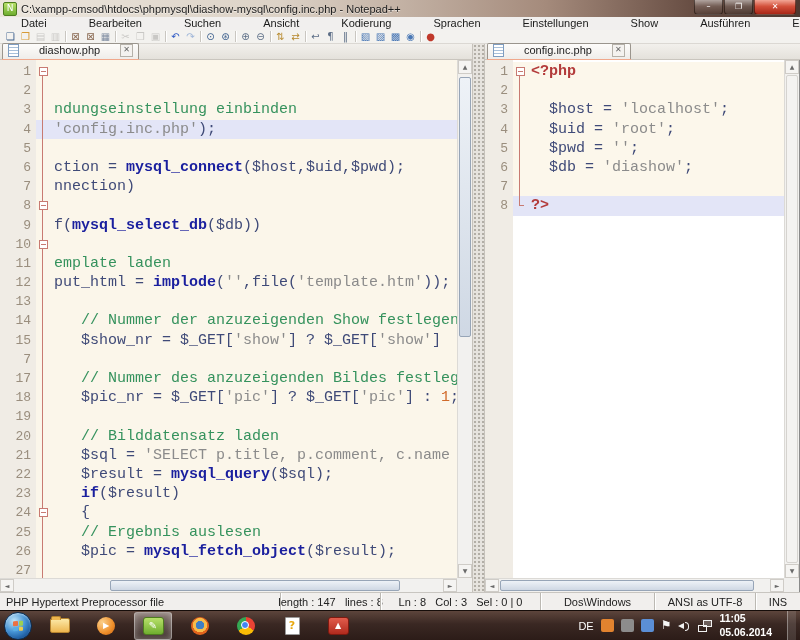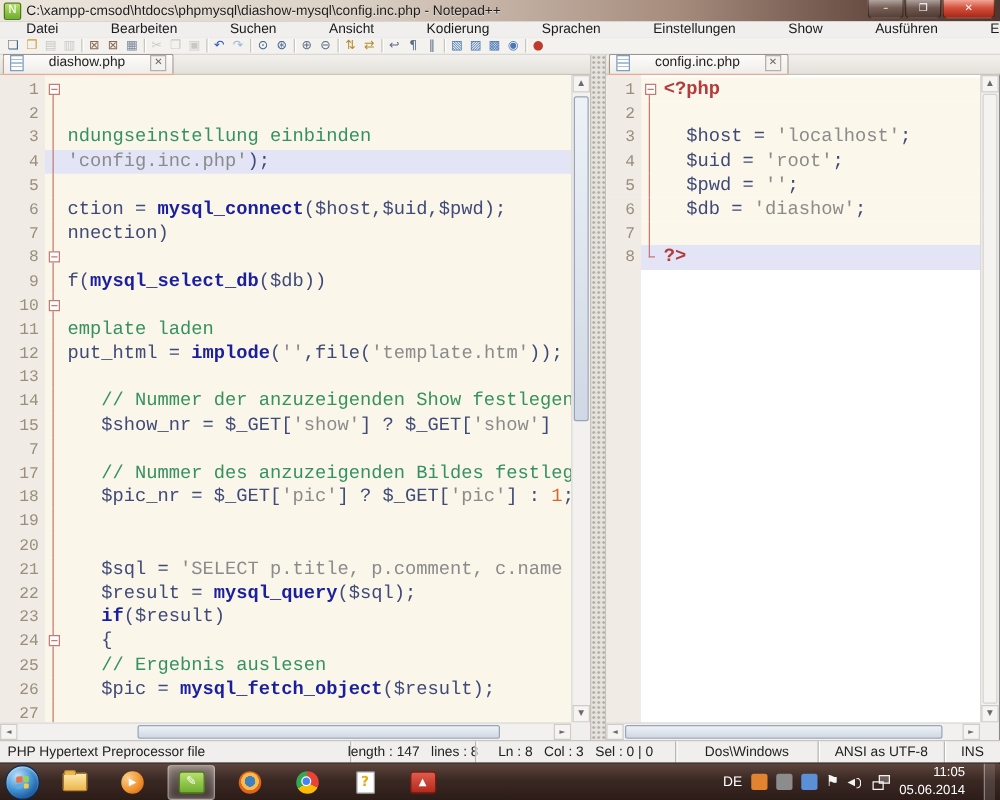--- a/index.html
+++ b/index.html
@@ -145,21 +145,21 @@
   .trsq{width:13px;height:13px;border-radius:2px;display:inline-block;}
   .tr-flag{font-size:12px;color:#f5f5f5;font-family:"DejaVu Sans",sans-serif;line-height:13px;}
   .tr-spk{width:13px;height:12px;position:relative;display:inline-block;}
   .tr-spk::before{content:"";position:absolute;left:0;top:3px;border-top:3px solid transparent;
     border-bottom:3px solid transparent;border-right:6px solid #f2f2f2;}
   .tr-spk::after{content:"";position:absolute;left:7px;top:2px;width:3px;height:7px;
     border:1px solid #f2f2f2;border-left:none;border-radius:0 6px 6px 0;}
   .tr-net{width:14px;height:12px;position:relative;display:inline-block;}
   .tr-net::before{content:"";position:absolute;left:0;bottom:0;width:7px;height:5px;border:1px solid #f2f2f2;}
   .tr-net::after{content:"";position:absolute;right:0;top:0;width:7px;height:5px;border:1px solid #f2f2f2;background:rgba(255,255,255,.25);}
-  #clock{text-align:right;font-size:10.5px;line-height:1.25;white-space:nowrap;}
+  #clock{text-align:left;font-size:10.5px;line-height:1.25;white-space:nowrap;font-weight:bold;}
   #show-desktop{width:8px;height:30px;margin-left:8px;background:rgba(255,255,255,.12);
     border-left:1px solid rgba(255,255,255,.35);}
 </style>
 </head>
 <body>
 
 <div id="screen">
 
   <div id="titlebar">
     <span class="app-ico">N</span>
@@ -335,20 +335,21 @@
               <pre class="ed-code"><span class="s-pl">   $pic_nr = $_GET[</span><span class="s-st">'pic'</span><span class="s-pl">] ? $_GET[</span><span class="s-st">'pic'</span><span class="s-pl">] : </span><span class="s-nu">1</span><span class="s-pl">;</span></pre>
             </div>
             <div class="ed-row">
               <div class="ed-num">19</div>
               <div class="ed-fold f-l"></div>
               <pre class="ed-code"></pre>
             </div>
             <div class="ed-row">
               <div class="ed-num">20</div>
               <div class="ed-fold f-l"></div>
+              <pre class="ed-code"><span class="s-cm">   // Bilddatensatz laden</span></pre>
             </div>
             <div class="ed-row">
               <div class="ed-num">21</div>
               <div class="ed-fold f-l"></div>
               <pre class="ed-code"><span class="s-pl">   $sql = </span><span class="s-st">'SELECT p.title, p.comment, c.name</span></pre>
             </div>
             <div class="ed-row">
               <div class="ed-num">22</div>
               <div class="ed-fold f-l"></div>
               <pre class="ed-code"><span class="s-pl">   $result = </span><span class="s-kw">mysql_query</span><span class="s-pl">($sql);</span></pre>

